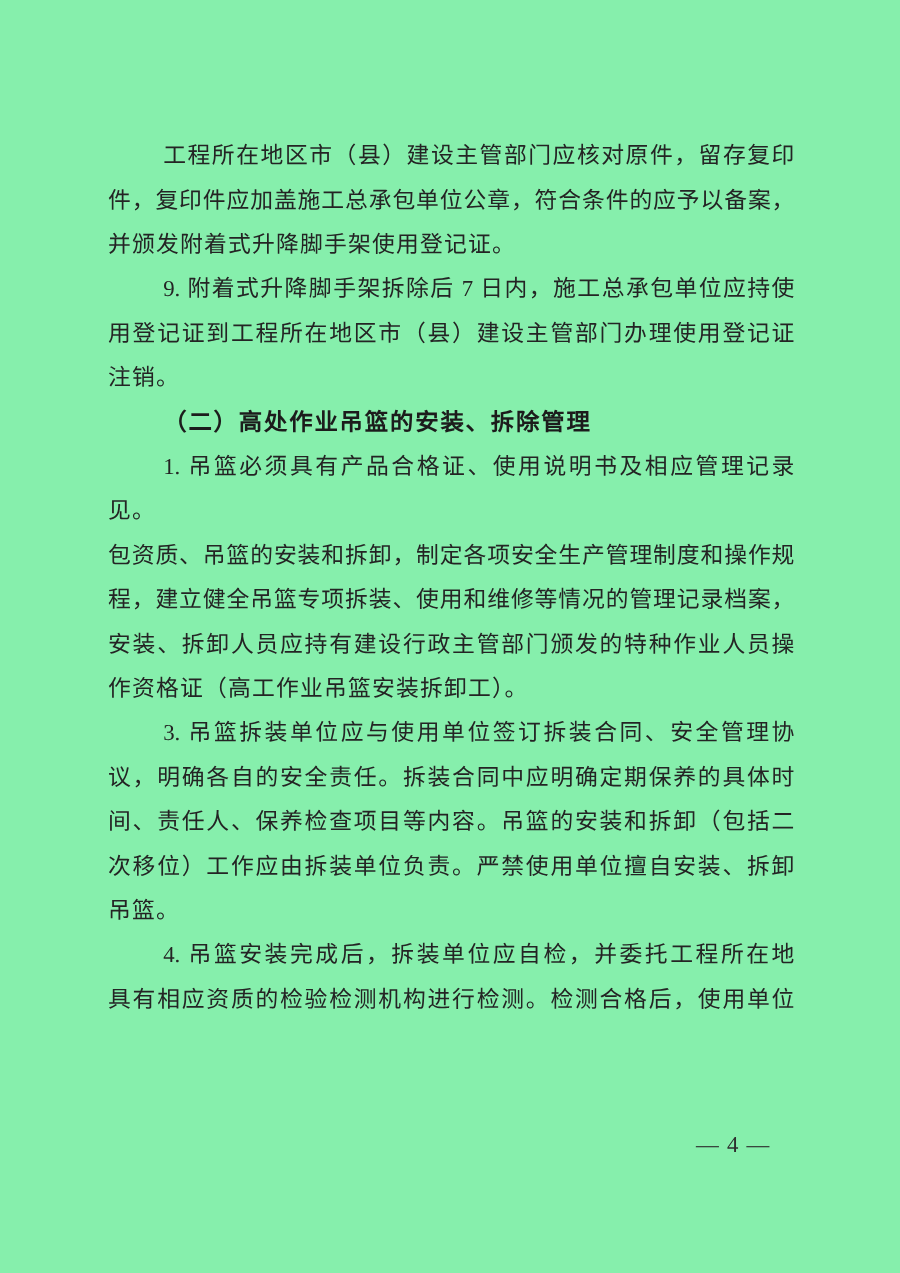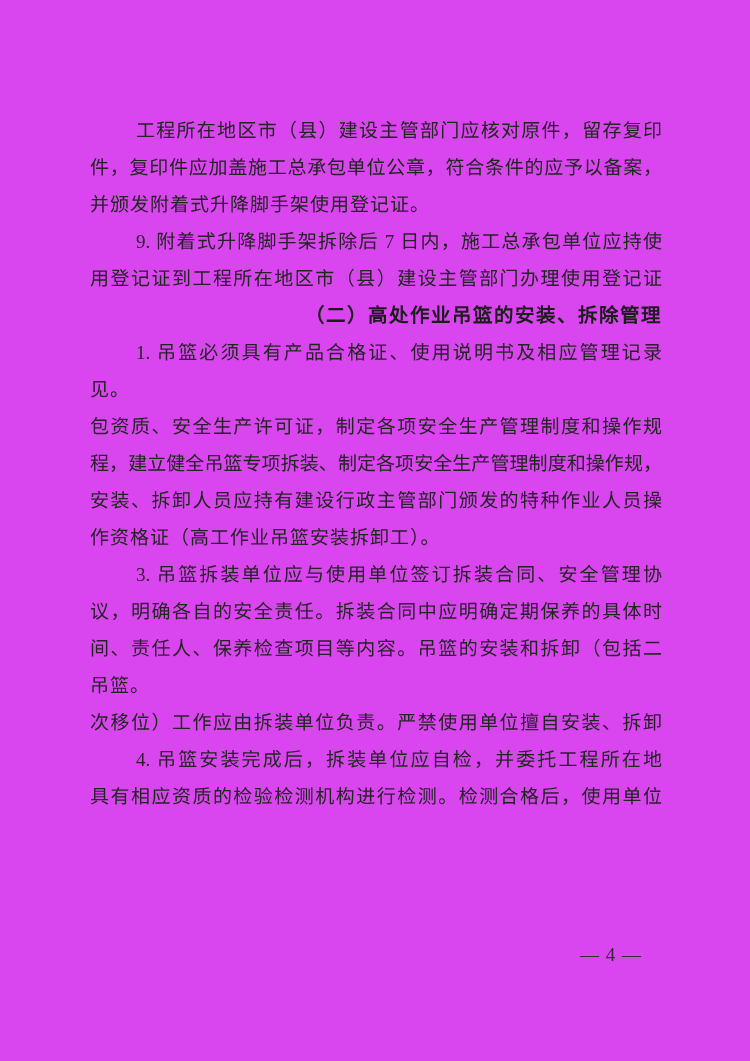--- a/index.html
+++ b/index.html
@@ -4,21 +4,21 @@
 <style>
   html, body {
     margin: 0;
     padding: 0;
     background: #ffffff;
   }
   .page {
     position: relative;
     width: 750px;
     height: 1061px;
-    background: #d946ef;
+    background: #86efac;
     overflow: hidden;
     font-family: "Liberation Serif", serif;
   }
   .body-text {
     position: absolute;
     left: 90px;
     top: 112px;
     width: 572px;
   }
   .line {
@@ -29,21 +29,20 @@
     color: #242424;
     white-space: normal;
   }
   .just {
     text-align: justify;
     text-align-last: justify;
     text-justify: inter-character;
   }
   .indent {
     padding-left: 46px;
-    text-align: right;
   }
   .plain {
     letter-spacing: 1px;
   }
   .heading {
     font-weight: bold;
     font-size: 19.5px;
     letter-spacing: 1.5px;
     color: #1c1c1c;
   }
@@ -62,36 +61,37 @@
 
 <div class="page">
   <div class="body-text">
 
     <p class="line just indent">工程所在地区市（县）建设主管部门应核对原件，留存复印</p>
     <p class="line just">件，复印件应加盖施工总承包单位公章，符合条件的应予以备案，</p>
     <p class="line plain">并颁发附着式升降脚手架使用登记证。</p>
 
     <p class="line just indent">9. 附着式升降脚手架拆除后 7 日内，施工总承包单位应持使</p>
     <p class="line just">用登记证到工程所在地区市（县）建设主管部门办理使用登记证</p>
+    <p class="line plain">注销。</p>
 
     <p class="line heading indent">（二）高处作业吊篮的安装、拆除管理</p>
 
     <p class="line just indent">1. 吊篮必须具有产品合格证、使用说明书及相应管理记录</p>
     <p class="line plain">见。</p>
 
-    <p class="line just">包资质、安全生产许可证，制定各项安全生产管理制度和操作规</p>
-    <p class="line just">程，建立健全吊篮专项拆装、制定各项安全生产管理制度和操作规，</p>
+    <p class="line just">包资质、吊篮的安装和拆卸，制定各项安全生产管理制度和操作规</p>
+    <p class="line just">程，建立健全吊篮专项拆装、使用和维修等情况的管理记录档案，</p>
     <p class="line just">安装、拆卸人员应持有建设行政主管部门颁发的特种作业人员操</p>
     <p class="line plain">作资格证（高工作业吊篮安装拆卸工）。</p>
 
     <p class="line just indent">3. 吊篮拆装单位应与使用单位签订拆装合同、安全管理协</p>
     <p class="line just">议，明确各自的安全责任。拆装合同中应明确定期保养的具体时</p>
     <p class="line just">间、责任人、保养检查项目等内容。吊篮的安装和拆卸（包括二</p>
+    <p class="line just">次移位）工作应由拆装单位负责。严禁使用单位擅自安装、拆卸</p>
     <p class="line plain">吊篮。</p>
-    <p class="line just">次移位）工作应由拆装单位负责。严禁使用单位擅自安装、拆卸</p>
 
     <p class="line just indent">4. 吊篮安装完成后，拆装单位应自检，并委托工程所在地</p>
     <p class="line just">具有相应资质的检验检测机构进行检测。检测合格后，使用单位</p>
 
   </div>
 
   <div class="page-number">— 4 —</div>
 </div>
 
 </body></html>

